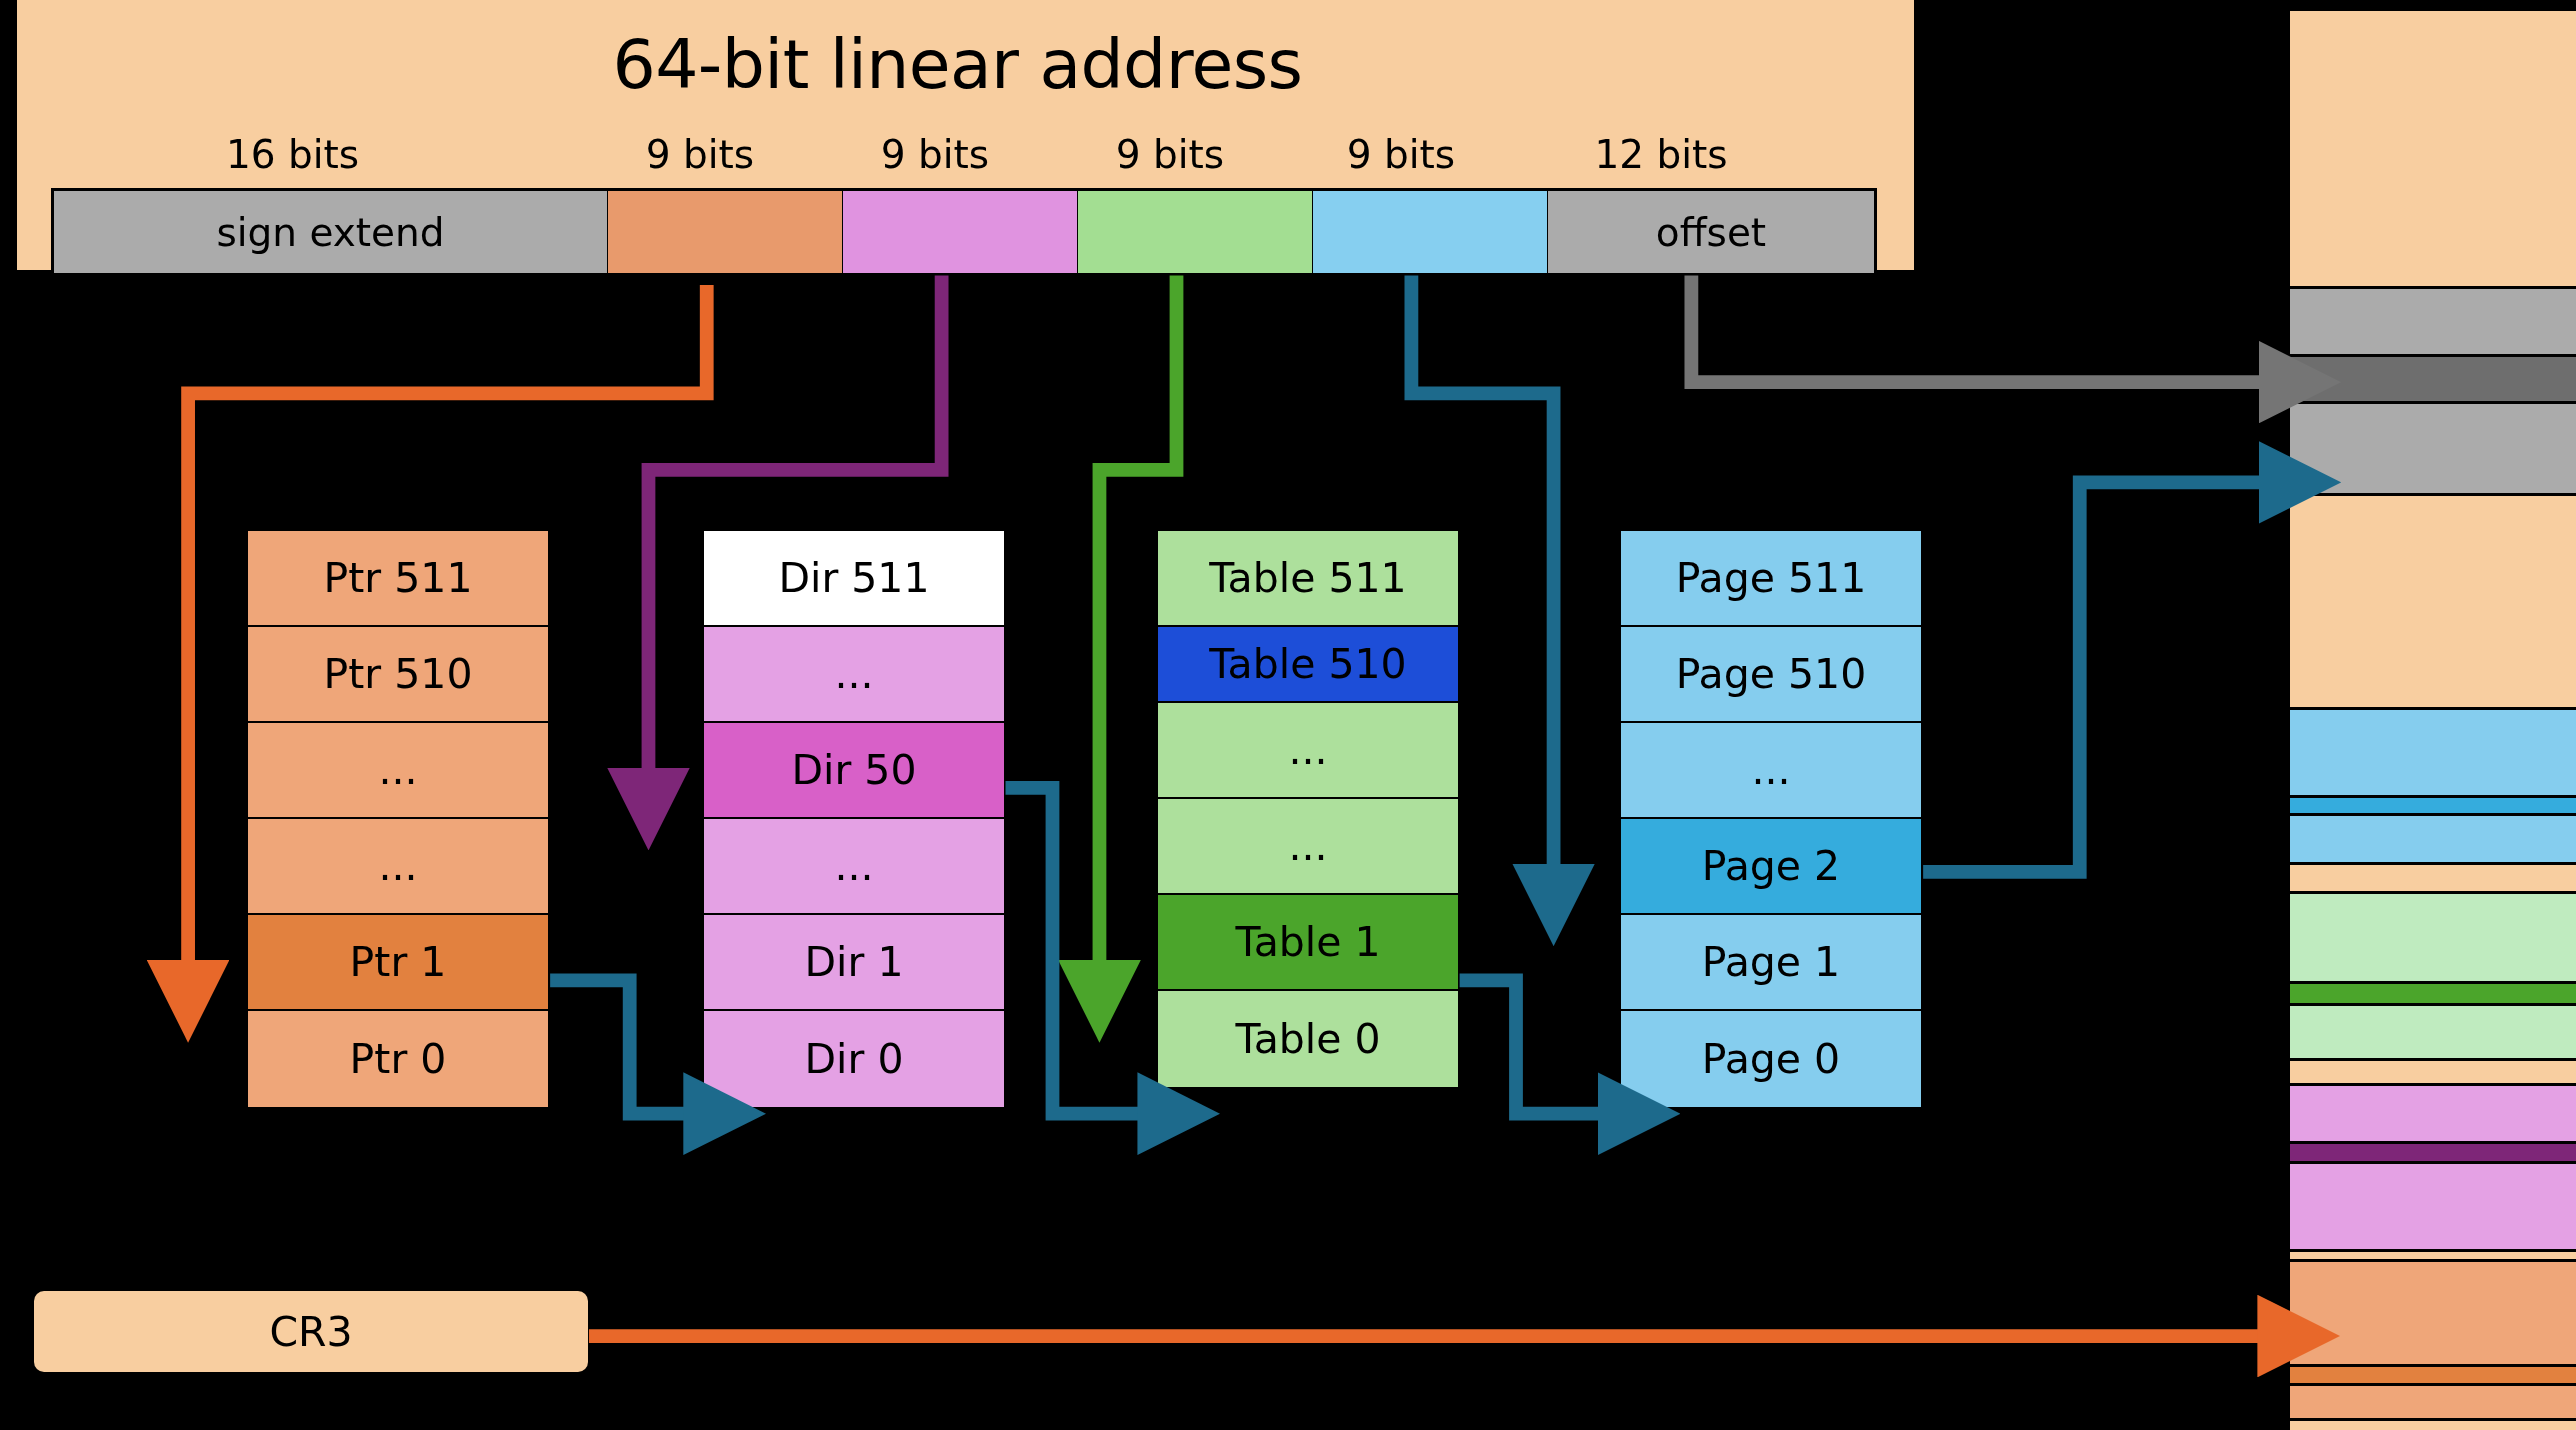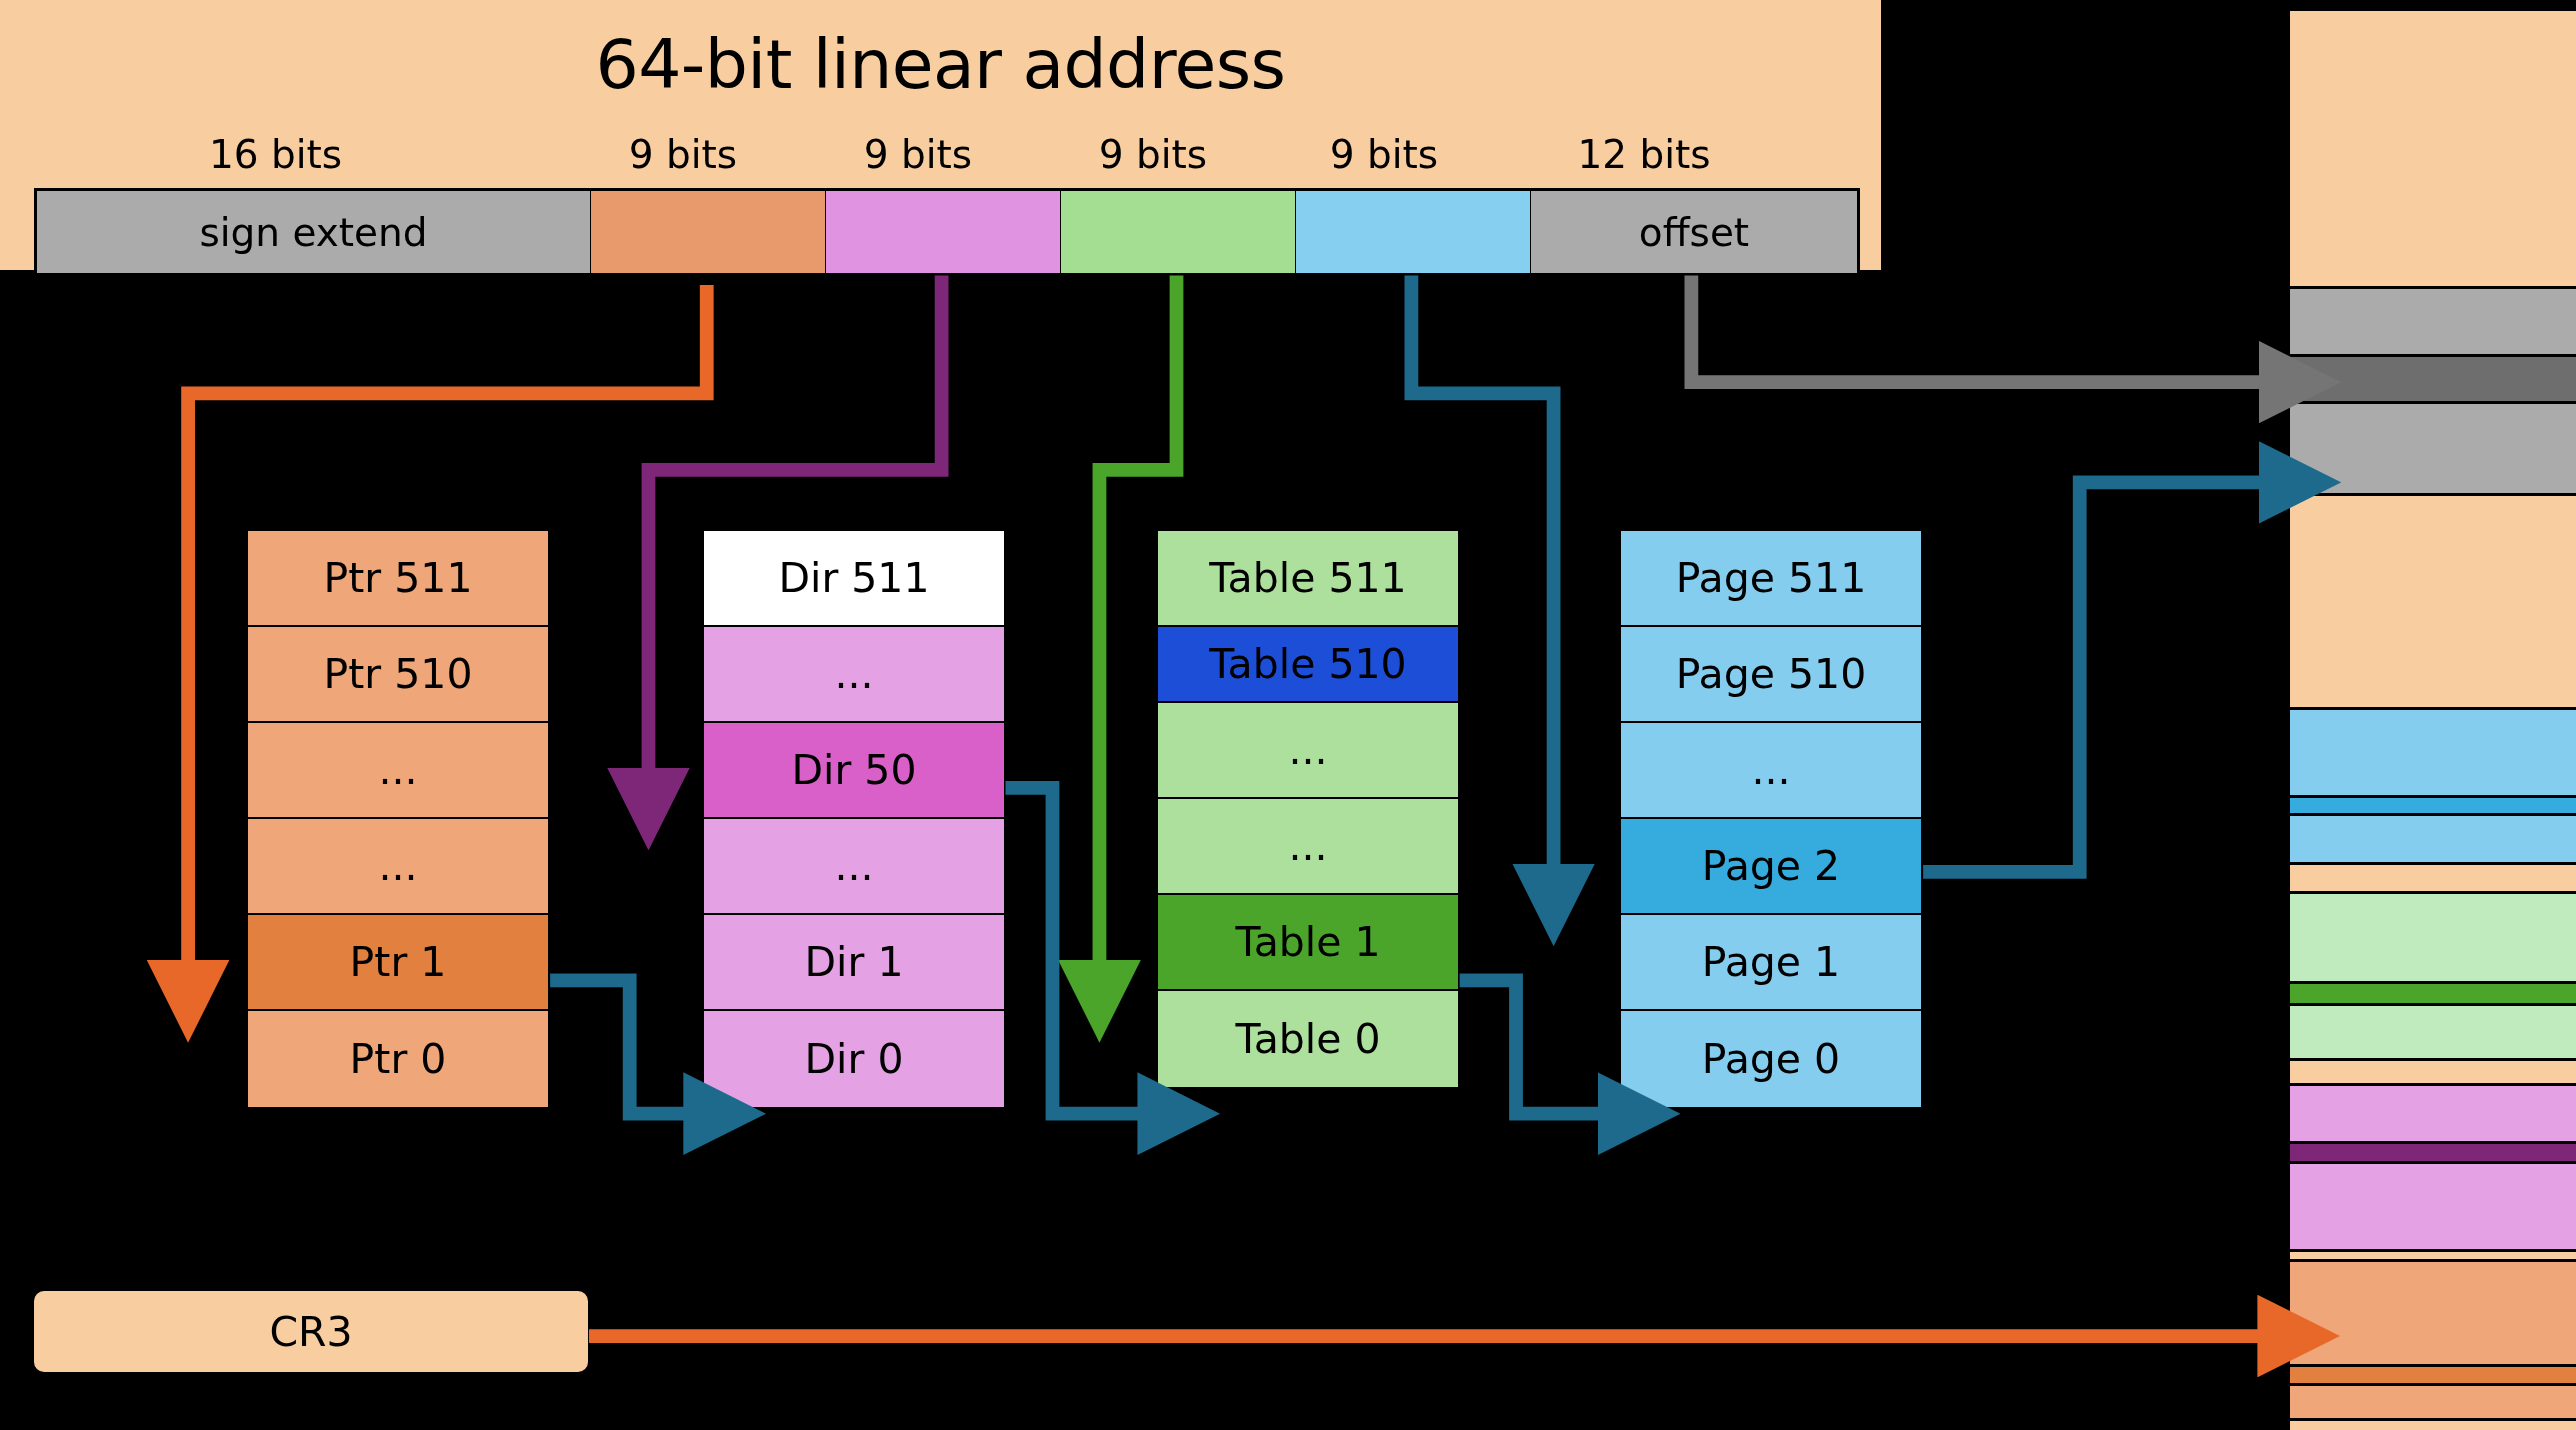--- a/index.html
+++ b/index.html
@@ -1,20 +1,20 @@
 <!DOCTYPE html>
 <html style="font-size:10px"><head>
 <meta charset="utf-8">
 <style>
   html,body{margin:0;padding:0;background:#000;}
   body{font-family:"DejaVu Sans",sans-serif;}
   #stage{position:relative;width:2576px;height:1430px;background:#000;overflow:hidden;}
 
   
-  #header{position:absolute;left:0;top:0;width:1881px;height:270px;background:#F8CEA0;}
+  #header{position:absolute;left:17px;top:0;width:1881px;height:270px;background:#F8CEA0;padding-left:16px;}
   #title{position:absolute;left:0;top:25px;width:1881px;text-align:center;
          font-size:68px;color:#000;letter-spacing:-0.6px;}
   #bitlabels{position:absolute;left:0;top:132px;width:1881px;height:56px;}
   .bitlabel{position:absolute;top:0;text-align:center;font-size:39px;color:#000;}
   #fieldbar{position:absolute;left:34px;top:188px;height:88px;
             border:3.1px solid #000;box-sizing:border-box;display:flex;}
   .field{height:100%;box-sizing:border-box;border-right:1.9px solid #000;
          display:flex;align-items:center;justify-content:center;
          font-size:39px;color:#000;}
   .field:last-child{border-right:none;}

